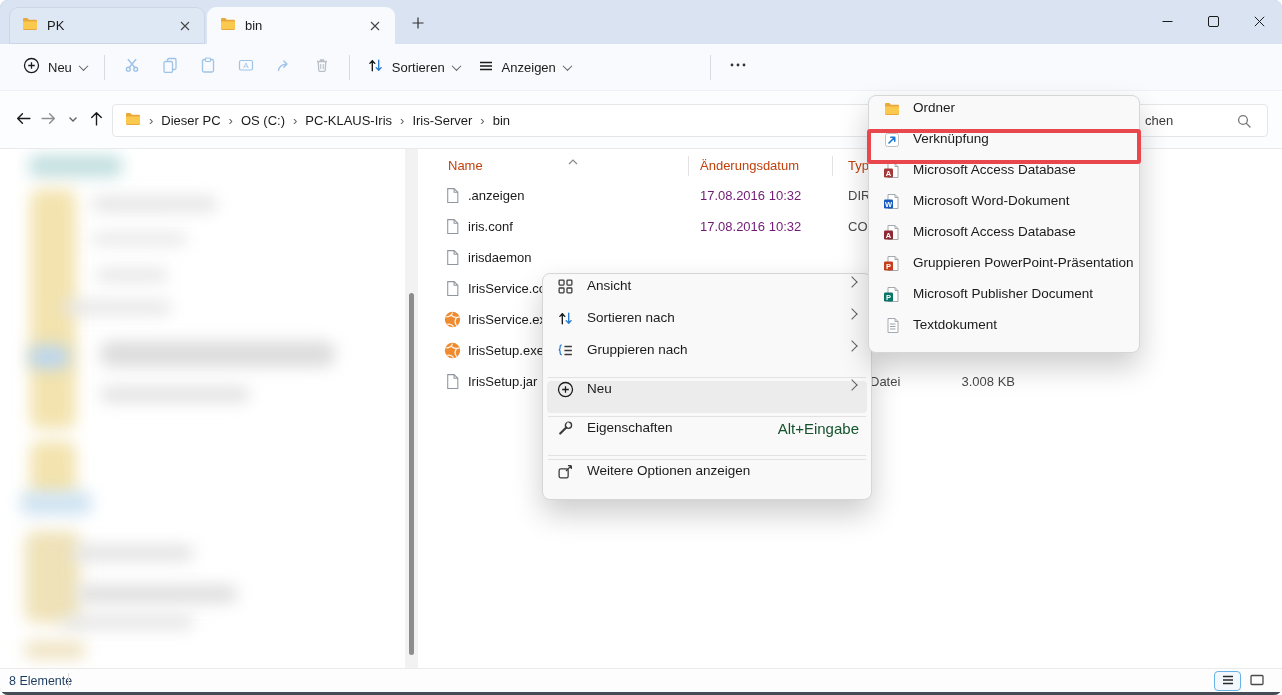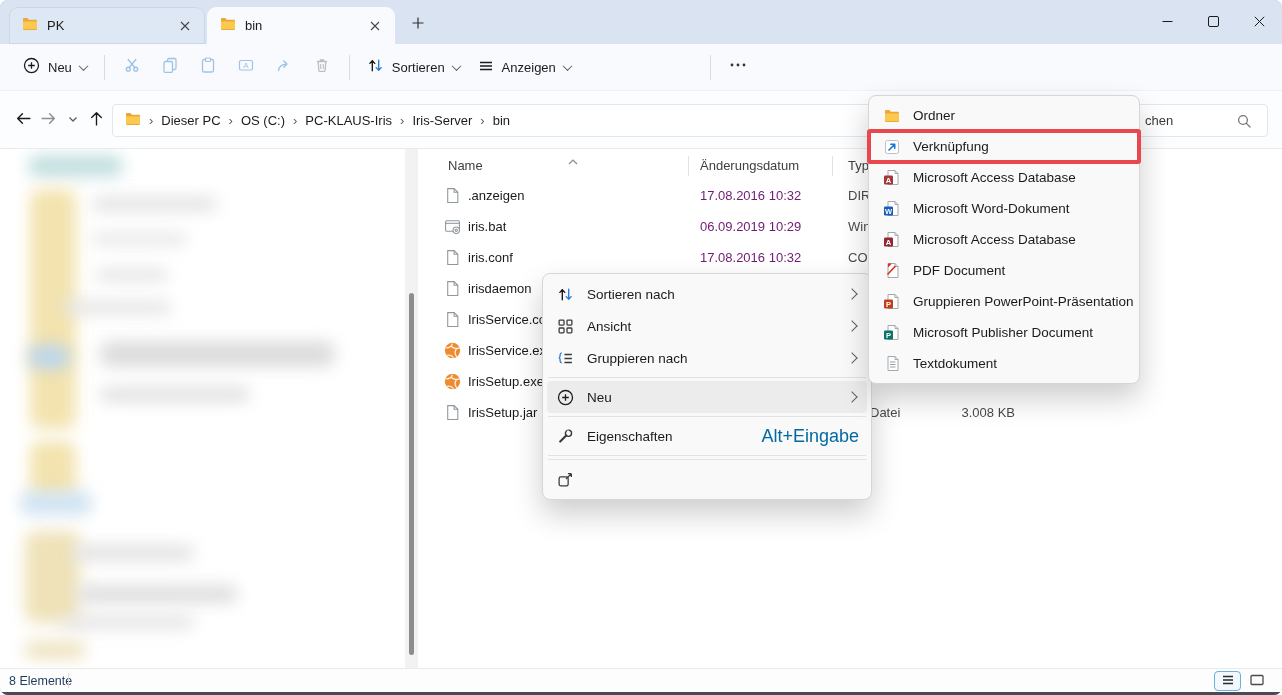--- a/index.html
+++ b/index.html
@@ -29,44 +29,44 @@
   .searchbox{position:absolute;left:880px;top:13px;width:388px;height:33px;background:#fff;border:1px solid #e4e6ea;border-radius:4px;font-size:13px;color:#3a3a3a}
   .search-frag{position:absolute;left:264px;top:8px}
   .search-mag{position:absolute;right:15px;top:8px}
   
   .sidebar{position:absolute;left:0;top:149px;width:420px;bottom:27px;background:#fff;overflow:hidden}
   .blob{position:absolute;filter:blur(8px);border-radius:10px}
   .sidescroll{position:absolute;left:405px;top:149px;width:13px;bottom:27px;background:#f2f2f2}
   .sidethumb{position:absolute;left:409px;top:293px;width:5px;height:362px;background:#8d8d8d;border-radius:3px}
   
   .filearea{position:absolute;left:420px;top:149px;right:0;bottom:27px;background:#fff}
-  .fl-header{position:absolute;top:3px;left:0;right:0;height:28px;font-size:13px;color:#404040}
+  .fl-header{position:absolute;top:3px;left:0;right:0;height:28px;font-size:13px;color:#c2410c}
   .h-name{position:absolute;left:28px;top:6px}
   .h-caret{position:absolute;left:148px;top:1px}
   .h-sep1{position:absolute;left:268px;top:4px;width:1px;height:20px;background:#e3e3e3}
   .h-date{position:absolute;left:280px;top:6px}
   .h-sep2{position:absolute;left:412px;top:4px;width:1px;height:20px;background:#e3e3e3}
   .h-typ{position:absolute;left:428px;top:6px}
   .fl-rows{position:absolute;top:31px;left:0;right:0}
   .frow{position:relative;height:31px;font-size:13px;color:#1a1a1a}
   .ficon{position:absolute;left:24px;top:7px;width:17px;height:17px}
   .fname{position:absolute;left:48px;top:8px;white-space:nowrap}
   .fdate{position:absolute;left:280px;top:8px;color:#701a75;white-space:nowrap}
   .ftyp{position:absolute;left:428px;top:8px;color:#4a4a4a;white-space:nowrap}
   .fsize{position:absolute;left:470px;top:8px;width:125px;text-align:right;color:#4a4a4a}
   .frow.r8 .ftyp{left:450px}
   
   .menu{position:absolute;background:#f9f9f9;border:1px solid #d6d6d6;border-radius:8px;box-shadow:0 14px 30px rgba(0,0,0,.20);padding:4px}
   #ctxmenu{left:542px;top:273px;width:330px;z-index:20}
   #newsub{left:868px;top:95px;width:272px;z-index:30}
-  .mitem{position:relative;display:flex;align-items:center;height:32px;border-radius:4px;padding:0 8px 0 10px;font-size:13.5px;color:#1b1b1b}
+  .mitem{position:relative;display:flex;align-items:flex-start;height:32px;border-radius:4px;padding:0 8px 0 10px;font-size:13.5px;color:#1b1b1b}
   #newsub .mitem{height:31px}
   .micon{width:17px;height:17px;margin-right:13px;flex:none;display:flex;align-items:center;justify-content:center}
   .mlabel{flex:1;white-space:nowrap}
-  .mshort{color:#0369a1;font-size:18px;margin-left:4px}
+  .mshort{color:#14532d;font-size:15px;margin-left:4px}
   .mchev{width:8px;height:8px;border-right:1.4px solid #5f5f5f;border-bottom:1.4px solid #5f5f5f;transform:rotate(-45deg);margin-right:3px}
   .mitem.hl{background:#ececec}
   .msep{height:1px;background:#e2e2e2;margin:3px 1px}
   .redbox{position:absolute;left:-2px;right:-2px;top:33px;height:35px;border:4px solid #e8474e;border-radius:3px;z-index:5;pointer-events:none}
   
   .statusbar{position:absolute;left:0;right:0;bottom:3px;height:24px;background:#fdfdfd;border-top:1px solid #eaeaea;font-size:12.5px;color:#1d3c5e}
   .status-count{position:absolute;left:9px;top:5px}
   .status-sep{position:absolute;left:68px;top:4px;width:1px;height:15px;background:#dcdcdc}
   .view-details{position:absolute;right:41px;top:2px;width:27px;height:20px;border:1px solid #67b2e4;border-radius:4px;background:#f2f8fd;display:flex;align-items:center;justify-content:center}
   .view-large{position:absolute;right:13px;top:2px;width:24px;height:20px;display:flex;align-items:center;justify-content:center}
@@ -288,31 +288,20 @@
           <span class="ficon"><svg width="17" height="17" viewBox="0 0 16 16">
               <path d="M3.5 1.5h6L13 5v9.5H3.5z" fill="#fff" stroke="#8f969e"></path>
               <path d="M9.5 1.5V5H13" fill="none" stroke="#8f969e"></path>
             </svg></span>
           <span class="fname">.anzeigen</span>
           <span class="fdate">17.08.2016 10:32</span>
           <span class="ftyp">DIR</span>
         </div>
         <div class="frow">
           <span class="ficon"><svg width="17" height="17" viewBox="0 0 16 16">
-              <rect x="1.5" y="2.5" width="13" height="10" rx="1" fill="#fff" stroke="#8f969e"></rect>
-              <path d="M1.5 5h13" stroke="#8f969e"></path>
-              <circle cx="11.5" cy="11.5" r="3" fill="#fff" stroke="#8f969e"></circle>
-              <circle cx="11.5" cy="11.5" r="1.1" fill="none" stroke="#8f969e"></circle>
-            </svg></span>
-          <span class="fname">iris.bat</span>
-          <span class="fdate">06.09.2019 10:29</span>
-          <span class="ftyp">Win</span>
-        </div>
-        <div class="frow">
-          <span class="ficon"><svg width="17" height="17" viewBox="0 0 16 16">
               <path d="M3.5 1.5h6L13 5v9.5H3.5z" fill="#fff" stroke="#8f969e"></path>
               <path d="M9.5 1.5V5H13" fill="none" stroke="#8f969e"></path>
             </svg></span>
           <span class="fname">iris.conf</span>
           <span class="fdate">17.08.2016 10:32</span>
           <span class="ftyp">CO</span>
         </div>
         <div class="frow">
           <span class="ficon"><svg width="17" height="17" viewBox="0 0 16 16">
               <path d="M3.5 1.5h6L13 5v9.5H3.5z" fill="#fff" stroke="#8f969e"></path>
@@ -347,47 +336,47 @@
               <path d="M9.5 1.5V5H13" fill="none" stroke="#8f969e"></path>
             </svg></span>
           <span class="fname">IrisSetup.jar</span>
           <span class="ftyp">Datei</span>
           <span class="fsize">3.008 KB</span>
         </div>
       </div>
   </div>
 
   <div class="menu" id="ctxmenu">
-      <div class="mitem">
-        <span class="micon">
-          <svg width="17" height="17" viewBox="0 0 16 16">
-            <path d="M5 13V3.5M5 3.5L2.7 6M5 3.5L7.3 6" fill="none" stroke="#1b1b1b" stroke-width="1.3" stroke-linecap="round" stroke-linejoin="round"></path>
-            <path d="M11 3v9.5M11 12.5L8.7 10M11 12.5L13.3 10" fill="none" stroke="#2b7cd3" stroke-width="1.3" stroke-linecap="round" stroke-linejoin="round"></path>
-          </svg>
-        </span>
-        <span class="mlabel">Sortieren nach</span>
-        <span class="mchev"></span>
-      </div>
       <div class="mitem">
         <span class="micon">
           <svg width="17" height="17" viewBox="0 0 16 16">
             <g fill="none" stroke="#3a3a3a" stroke-width="1.2">
               <rect x="2" y="2" width="4.6" height="4.6" rx=".8"></rect>
               <rect x="9.4" y="2" width="4.6" height="4.6" rx=".8"></rect>
               <rect x="2" y="9.4" width="4.6" height="4.6" rx=".8"></rect>
               <rect x="9.4" y="9.4" width="4.6" height="4.6" rx=".8"></rect>
             </g>
           </svg>
         </span>
         <span class="mlabel">Ansicht</span>
         <span class="mchev"></span>
       </div>
       <div class="mitem">
         <span class="micon">
           <svg width="17" height="17" viewBox="0 0 16 16">
+            <path d="M5 13V3.5M5 3.5L2.7 6M5 3.5L7.3 6" fill="none" stroke="#1b1b1b" stroke-width="1.3" stroke-linecap="round" stroke-linejoin="round"></path>
+            <path d="M11 3v9.5M11 12.5L8.7 10M11 12.5L13.3 10" fill="none" stroke="#2b7cd3" stroke-width="1.3" stroke-linecap="round" stroke-linejoin="round"></path>
+          </svg>
+        </span>
+        <span class="mlabel">Sortieren nach</span>
+        <span class="mchev"></span>
+      </div>
+      <div class="mitem">
+        <span class="micon">
+          <svg width="17" height="17" viewBox="0 0 16 16">
             <path d="M7 4.2h7M7 8h7M7 11.8h7" stroke="#3a3a3a" stroke-width="1.3"></path>
             <path d="M4.5 2.6c-1.3 0-1.6.9-1.6 1.8v1.2c0 .9-.4 1.5-1.2 1.7.8.2 1.2.8 1.2 1.7v1.2c0 .9.3 1.8 1.6 1.8" fill="none" stroke="#2b7cd3" stroke-width="1.2"></path>
           </svg>
         </span>
         <span class="mlabel">Gruppieren nach</span>
         <span class="mchev"></span>
       </div>
       <div class="msep"></div>
       <div class="mitem hl">
         <span class="micon">
@@ -413,20 +402,21 @@
       </div>
       <div class="msep"></div>
       <div class="msep"></div>
       <div class="mitem">
         <span class="micon">
           <svg width="17" height="17" viewBox="0 0 16 16">
             <rect x="2" y="5.5" width="8.5" height="8.5" rx="1.5" fill="none" stroke="#3a3a3a" stroke-width="1.2"></rect>
             <path d="M8.5 7.5l5-5M13.5 2.5v3.2M13.5 2.5h-3.2" fill="none" stroke="#3a3a3a" stroke-width="1.2"></path>
           </svg>
         </span>
+        <span class="mlabel">Weitere Optionen anzeigen</span>
       </div>
     </div>
 
   <div class="menu" id="newsub">
     <div class="redbox"></div>
   <div class="mitem">
         <span class="micon">
           <svg width="16" height="16" viewBox="0 0 16 16">
             <path d="M1 3.2c0-.7.5-1.2 1.2-1.2h3.1l1.6 1.7h6.9c.7 0 1.2.5 1.2 1.2v7.9c0 .7-.5 1.2-1.2 1.2H2.2c-.7 0-1.2-.5-1.2-1.2z" fill="#e9a83a"></path>
             <path d="M1 5.4h14v6.4c0 .7-.5 1.2-1.2 1.2H2.2c-.7 0-1.2-.5-1.2-1.2z" fill="#fcc94f"></path>
@@ -468,31 +458,20 @@
       <div class="mitem">
         <span class="micon">
           <svg width="17" height="17" viewBox="0 0 17 17">
             <path d="M5 1.5h7l3 3v11H5z" fill="#fff" stroke="#9aa0a6" stroke-width="0.9"></path>
             <path d="M12 1.5v3h3" fill="none" stroke="#9aa0a6" stroke-width="0.9"></path>
             <rect x="1" y="6.5" width="9" height="9" rx="1.2" fill="#8e2a33"></rect>
             <text x="5.5" y="13.6" font-size="7.5" font-weight="bold" fill="#fff" text-anchor="middle" font-family="Liberation Sans,sans-serif">A</text>
           </svg>
         </span>
         <span class="mlabel">Microsoft Access Database</span>
-      </div>
-      <div class="mitem">
-        <span class="micon">
-          <svg width="17" height="17" viewBox="0 0 17 17">
-            <path d="M5 1.5h7l3 3v11H5z" fill="#fff" stroke="#9aa0a6" stroke-width="0.9"></path>
-            <path d="M12 1.5v3h3" fill="none" stroke="#9aa0a6" stroke-width="0.9"></path>
-            <path d="M5 1.5h4L5 5.5z" fill="#d93025"></path>
-            <path d="M4.5 12.5l8-8.5" stroke="#d93025" stroke-width="1.6"></path>
-          </svg>
-        </span>
-        <span class="mlabel">PDF Document</span>
       </div>
       <div class="mitem">
         <span class="micon">
           <svg width="17" height="17" viewBox="0 0 17 17">
             <path d="M5 1.5h7l3 3v11H5z" fill="#fff" stroke="#9aa0a6" stroke-width="0.9"></path>
             <path d="M12 1.5v3h3" fill="none" stroke="#9aa0a6" stroke-width="0.9"></path>
             <rect x="1" y="6.5" width="9" height="9" rx="1.2" fill="#c43e1c"></rect>
             <text x="5.5" y="13.6" font-size="7.5" font-weight="bold" fill="#fff" text-anchor="middle" font-family="Liberation Sans,sans-serif">P</text>
           </svg>
         </span>

